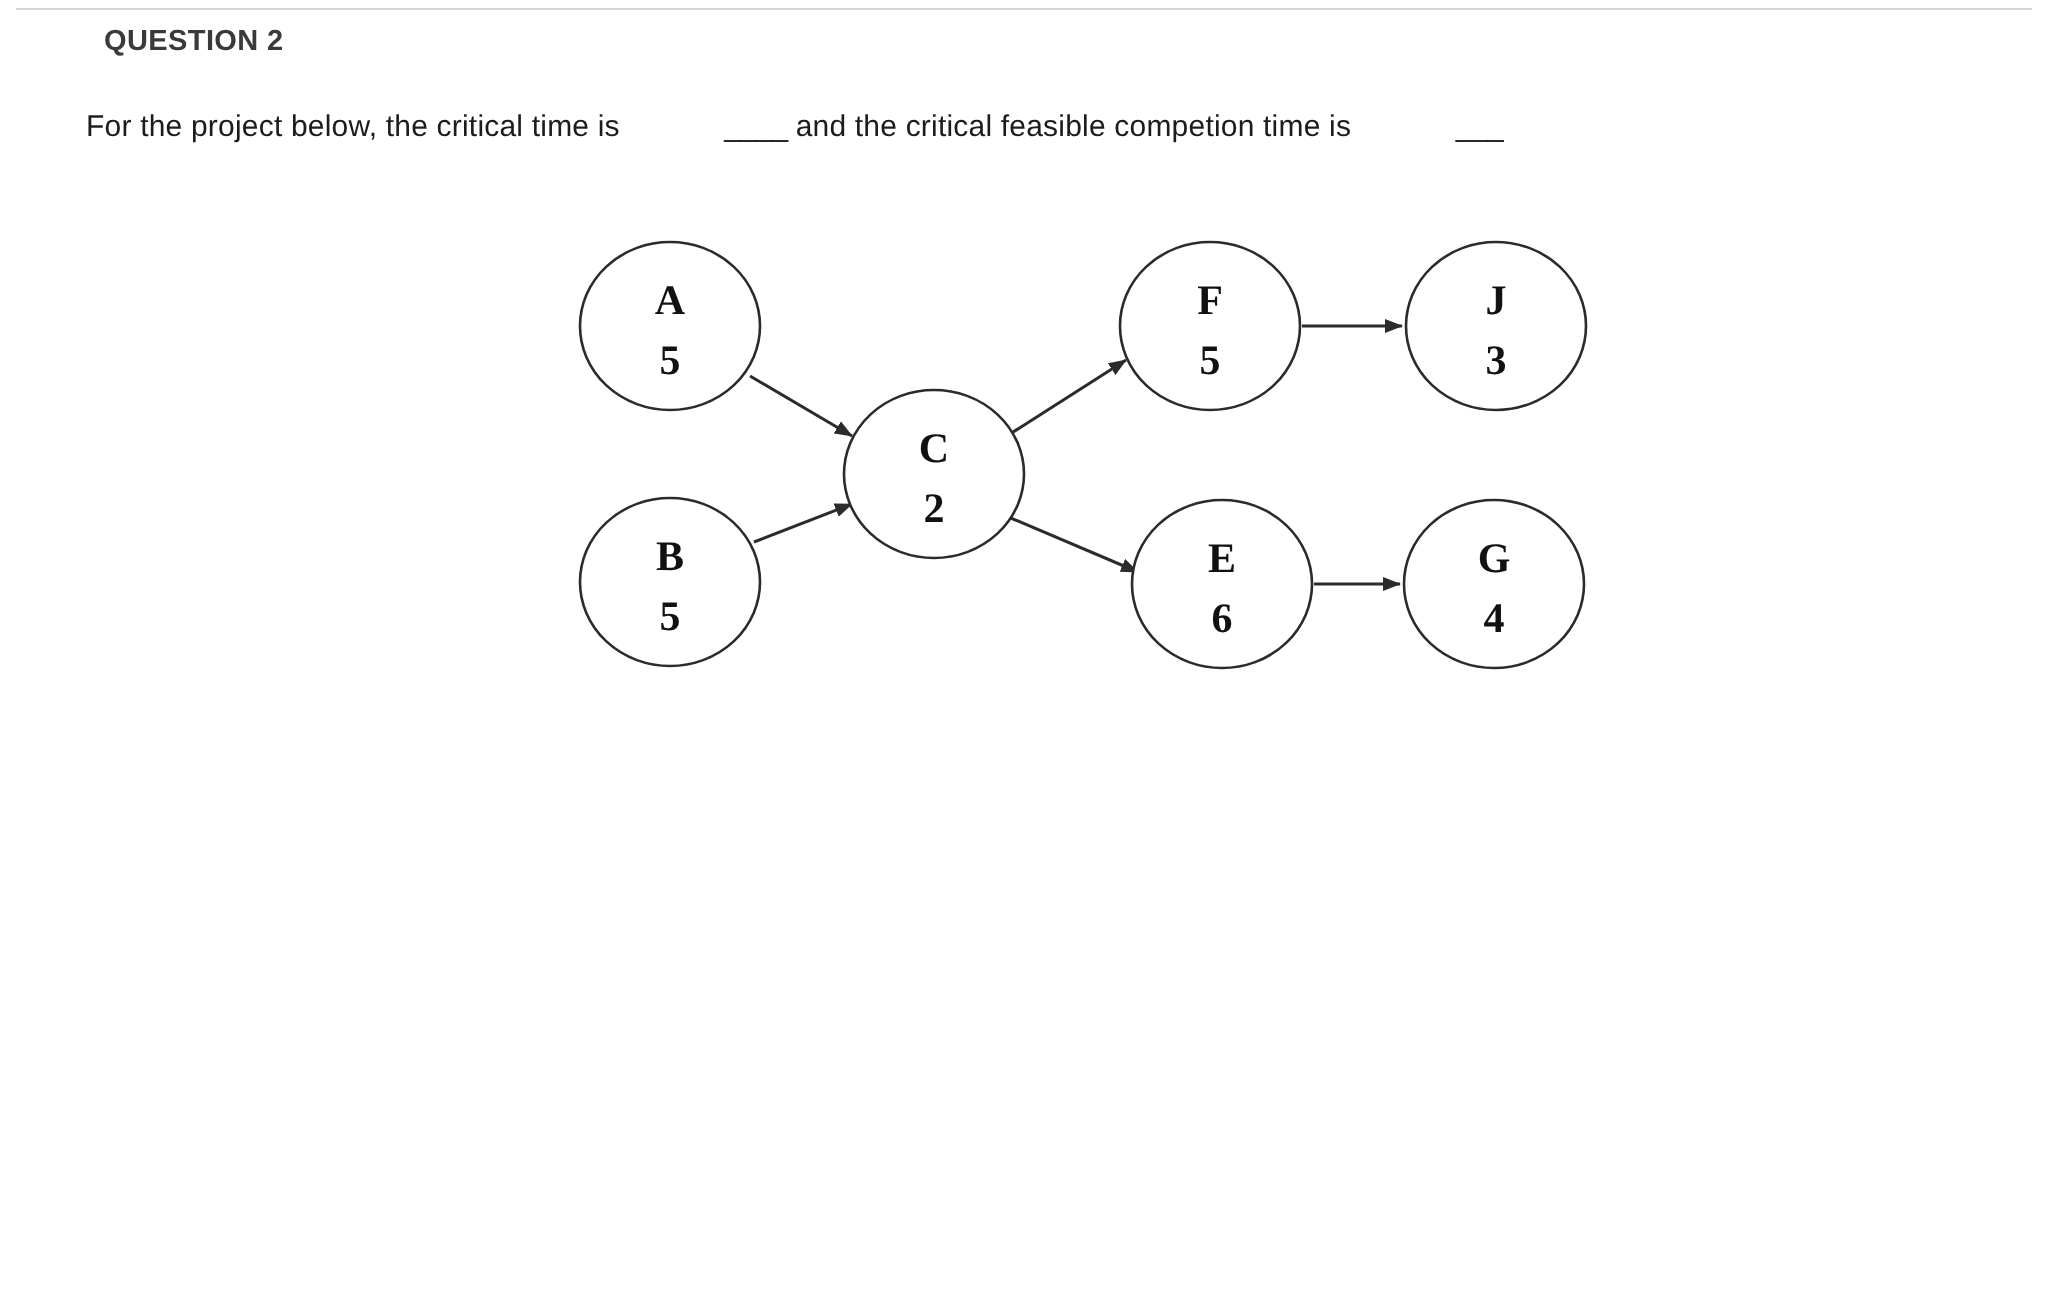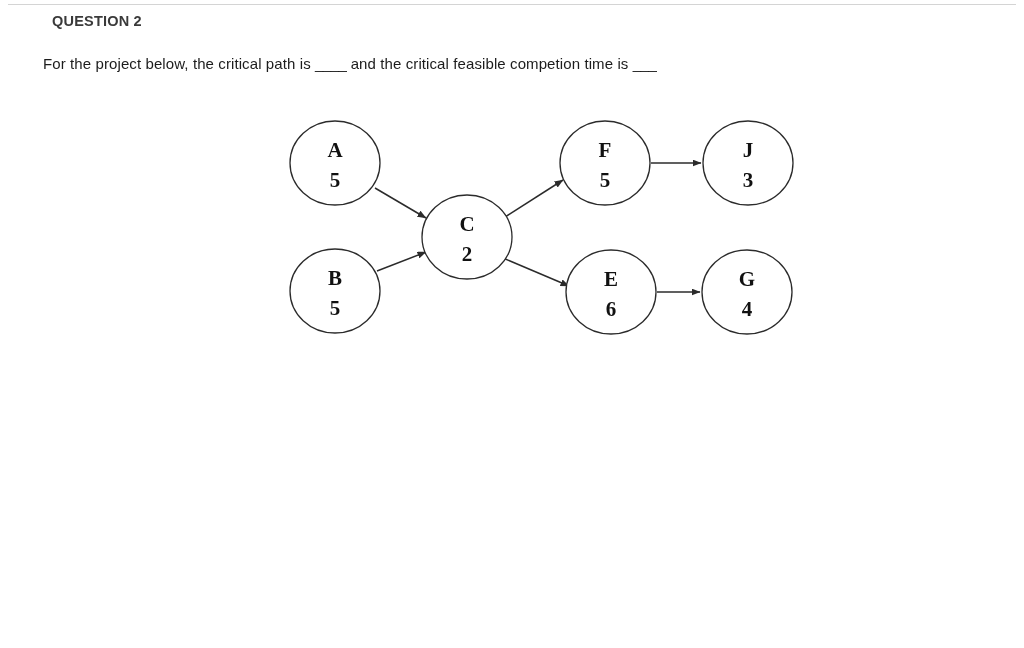--- a/index.html
+++ b/index.html
@@ -39,20 +39,21 @@
     left: 43px;
     top: 55px;
     font-size: 15px;
     font-weight: normal;
     color: #1c1c1c;
     white-space: nowrap;
     letter-spacing: 0.1px;
   }
   .question-text .blank {
     letter-spacing: -0.5px;
+    margin-left: 48px;
   }
   .diagram-wrap {
     position: absolute;
     left: 0;
     top: 100px;
     width: 1024px;
     height: 260px;
   }
   .diagram-svg {
     display: block;
@@ -76,21 +77,21 @@
   }
 </style>
 </head>
 <body>
 
 <div class="top-rule"></div>
 
 <div class="question-heading">QUESTION 2</div>
 
 <div class="question-text">
-  <span>For the project below, the critical path is </span><span class="blank">____</span><span> and the critical feasible competion time is </span><span class="blank">___</span>
+  <span>For the project below, the critical time is </span><span class="blank">____</span><span> and the critical feasible competion time is </span><span class="blank">___</span>
 </div>
 
 <div class="diagram-wrap">
   <svg class="diagram-svg" width="1024" height="260" viewBox="0 0 1024 260">
     <defs>
       <marker id="arrowhead" markerWidth="9" markerHeight="7" refX="8.5" refY="3.5" orient="auto" markerUnits="userSpaceOnUse">
         <polygon points="0 0, 9 3.5, 0 7" fill="#2b2b2b"></polygon>
       </marker>
     </defs>
 

